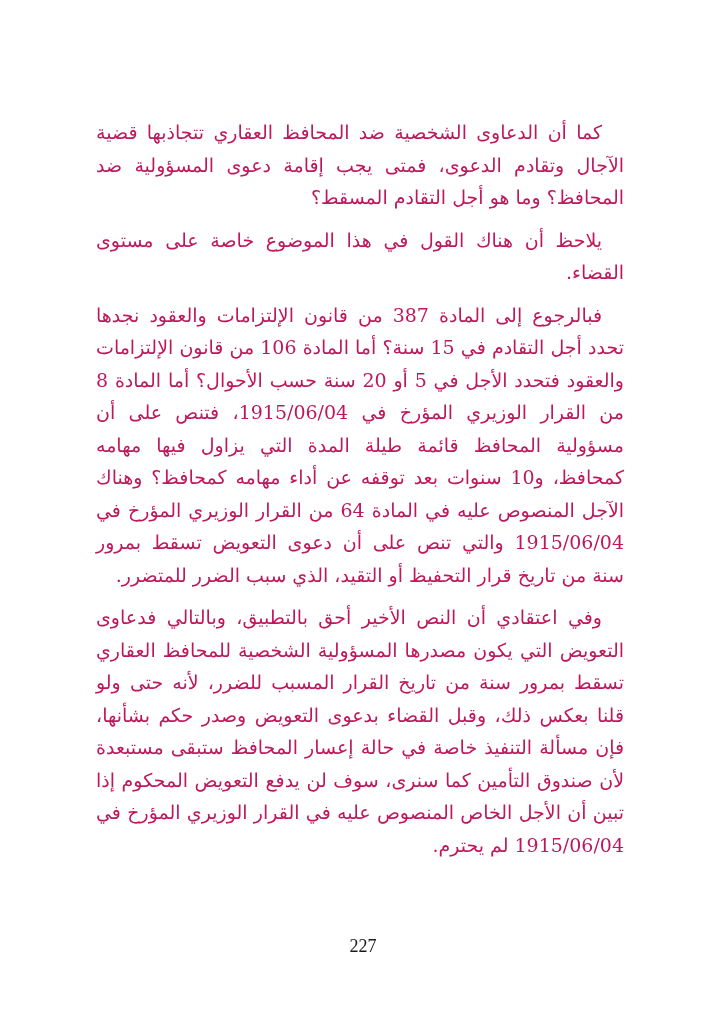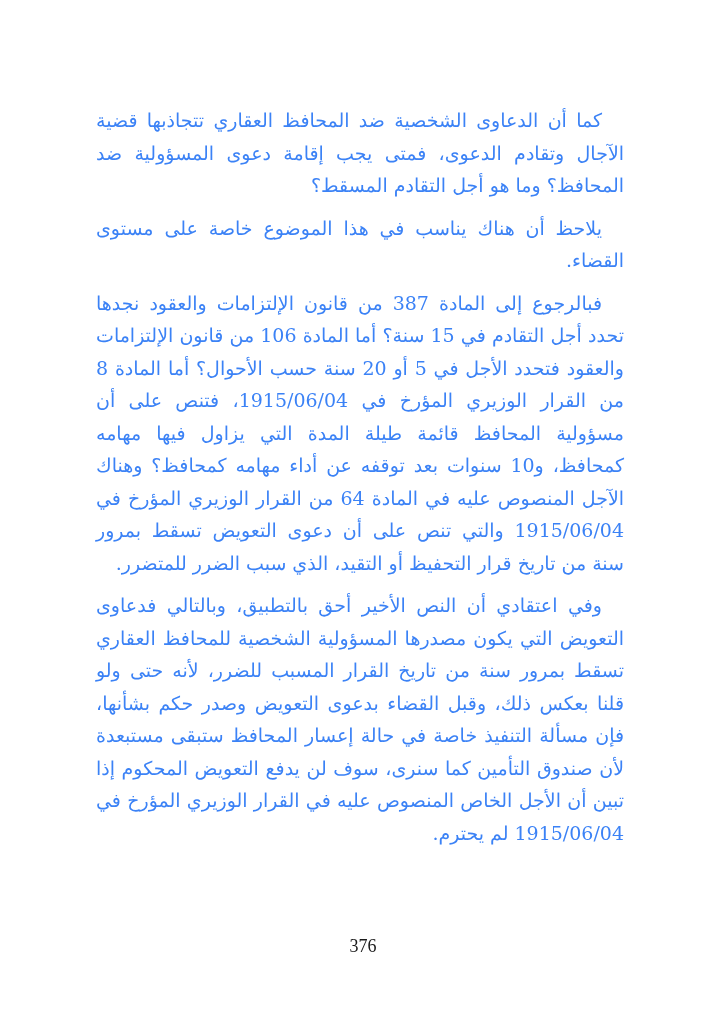--- a/index.html
+++ b/index.html
@@ -9,24 +9,24 @@
     }
     body {
       width: 726px;
       height: 1024px;
       position: relative;
       overflow: hidden;
     }
     .page {
       position: absolute;
       left: 96px;
-      top: 104px;
+      top: 116px;
       width: 528px;
       direction: rtl;
-      color: #3b82f6;
+      color: #be185d;
       font-family: "DejaVu Serif", serif;
       font-size: 19px;
       line-height: 32.5px;
     }
     .para {
       margin: 0 0 10px 0;
       text-align: justify;
       text-align-last: right;
       text-indent: 22px;
     }
@@ -39,18 +39,18 @@
       font-family: "Liberation Serif", serif;
       font-size: 18px;
       color: #1a1a1a;
     }
   </style>
 </head>
 <body>
 
 <div class="page">
   <p class="para">كما أن الدعاوى الشخصية ضد المحافظ العقاري تتجاذبها قضية الآجال وتقادم الدعوى، فمتى يجب إقامة دعوى المسؤولية ضد المحافظ؟ وما هو أجل التقادم المسقط؟</p>
-  <p class="para">يلاحظ أن هناك يناسب في هذا الموضوع خاصة على مستوى القضاء.</p>
+  <p class="para">يلاحظ أن هناك القول في هذا الموضوع خاصة على مستوى القضاء.</p>
   <p class="para">فبالرجوع إلى المادة 387 من قانون الإلتزامات والعقود نجدها تحدد أجل التقادم في 15 سنة؟ أما المادة 106 من قانون الإلتزامات والعقود فتحدد الأجل في 5 أو 20 سنة حسب الأحوال؟ أما المادة 8 من القرار الوزيري المؤرخ في 1915/06/04، فتنص على أن مسؤولية المحافظ قائمة طيلة المدة التي يزاول فيها مهامه كمحافظ، و10 سنوات بعد توقفه عن أداء مهامه كمحافظ؟ وهناك الآجل المنصوص عليه في المادة 64 من القرار الوزيري المؤرخ في 1915/06/04 والتي تنص على أن دعوى التعويض تسقط بمرور سنة من تاريخ قرار التحفيظ أو التقيد، الذي سبب الضرر للمتضرر.</p>
   <p class="para">وفي اعتقادي أن النص الأخير أحق بالتطبيق، وبالتالي فدعاوى التعويض التي يكون مصدرها المسؤولية الشخصية للمحافظ العقاري تسقط بمرور سنة من تاريخ القرار المسبب للضرر، لأنه حتى ولو قلنا بعكس ذلك، وقبل القضاء بدعوى التعويض وصدر حكم بشأنها، فإن مسألة التنفيذ خاصة في حالة إعسار المحافظ ستبقى مستبعدة لأن صندوق التأمين كما سنرى، سوف لن يدفع التعويض المحكوم إذا تبين أن الأجل الخاص المنصوص عليه في القرار الوزيري المؤرخ في 1915/06/04 لم يحترم.</p>
 </div>
 
-<div class="page-number">376</div>
+<div class="page-number">227</div>
 
 </body></html>

